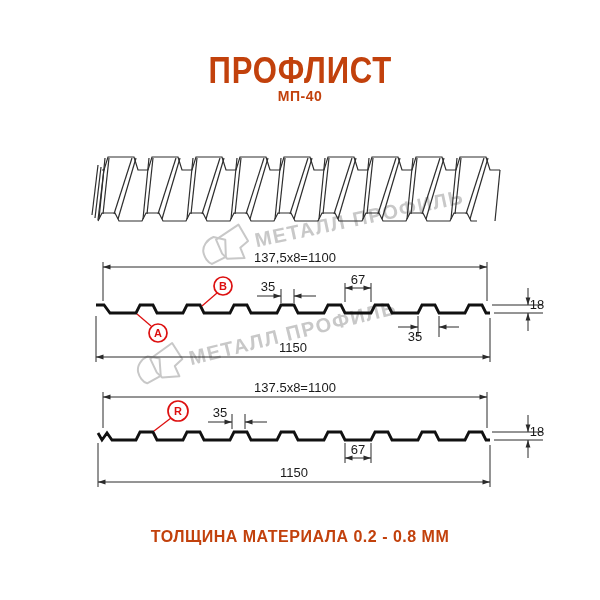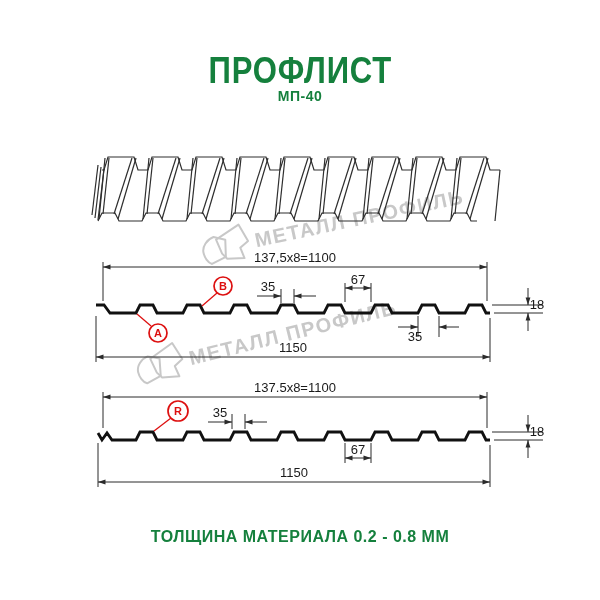--- a/index.html
+++ b/index.html
@@ -1,17 +1,17 @@
 <!DOCTYPE html>
 <html><head>
 <meta charset="utf-8">
 <style>
   html,body{margin:0;padding:0;background:#fff;}
   .canvas{position:relative;width:572px;height:600px;background:#fff;overflow:hidden;
-          font-family:"Liberation Sans",sans-serif;color:#15803d;}
+          font-family:"Liberation Sans",sans-serif;color:#c2410c;}
   .hdr{position:absolute;left:0;width:600px;text-align:center;}
   .title{top:50px;font-size:37px;font-weight:bold;letter-spacing:1px;}
   .title span{display:inline-block;transform:scaleX(0.84);}
   .subtitle{top:88px;font-size:14px;font-weight:bold;letter-spacing:0.5px;}
   .footnote{top:528px;font-size:16px;font-weight:bold;letter-spacing:0.5px;}
   svg{position:absolute;left:0;top:0;}
   .dimline{stroke:#2b2b2b;stroke-width:1;fill:none;}
   .profile{stroke:#111;stroke-width:2.8;fill:none;stroke-linejoin:miter;}
   .sheet3d{stroke:#2e2e2e;stroke-width:1.2;fill:none;}
   .wm{stroke:#c8c8c8;stroke-width:2;fill:none;stroke-linejoin:round;}

